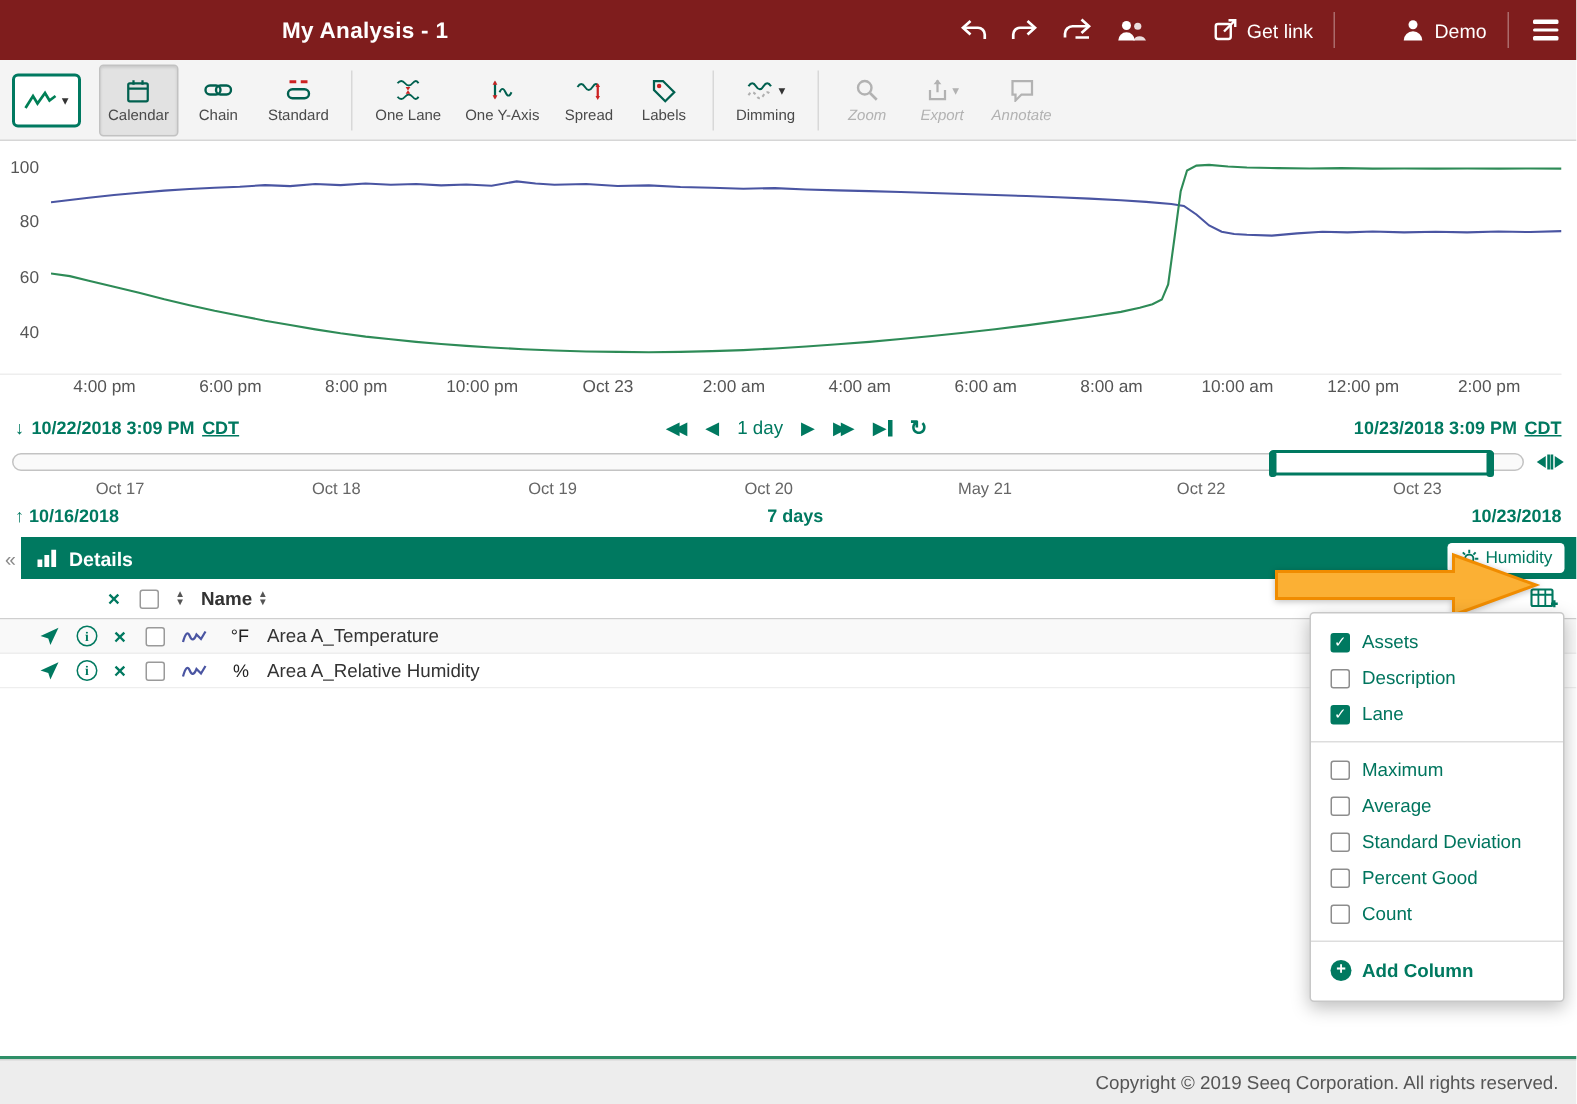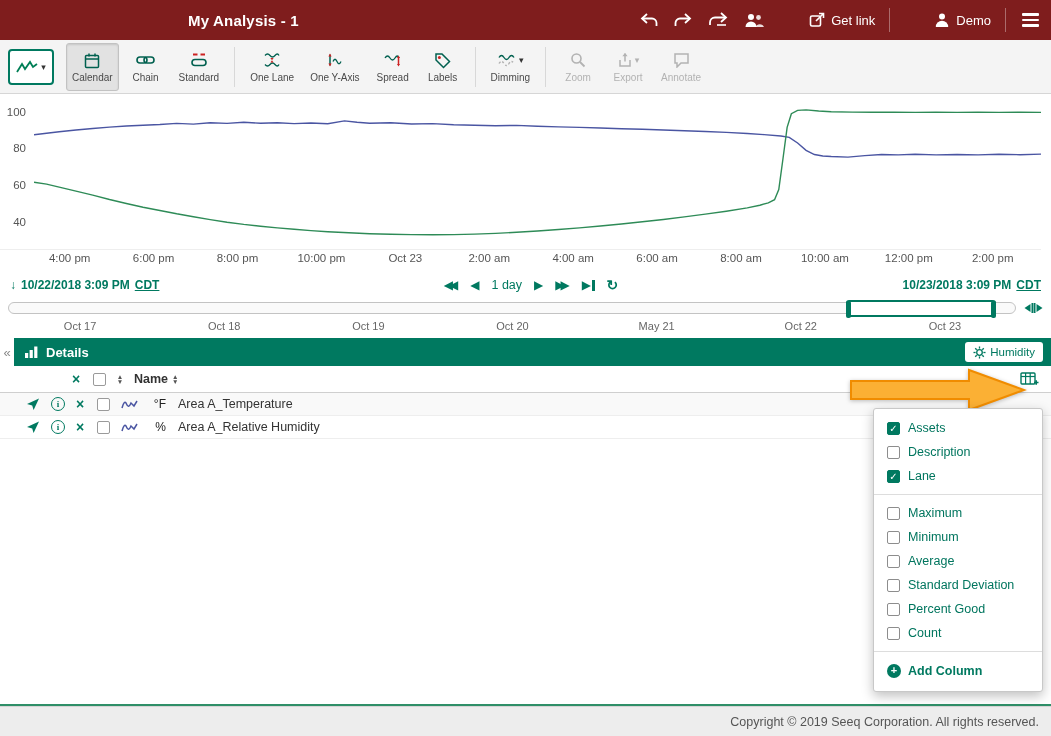--- a/index.html
+++ b/index.html
@@ -17,21 +17,21 @@
   .burger { display:inline-flex; flex-direction:column; gap:3px; cursor:pointer; padding:2px; }
   .burger i { display:block; width:17px; height:2.5px; background:#fff; border-radius:1px; }
 
   
   .tbar { height:54px; background:#f4f4f4; border-bottom:1px solid #d6d6d6; display:flex; align-items:center; padding:0 8px; gap:4px; flex:0 0 auto; }
   .trend-btn { width:46px; height:36px; background:#fff; border:2px solid #007960; border-radius:4px; display:flex; align-items:center; justify-content:center; gap:3px; cursor:pointer; margin-right:8px; }
   .caret { font-size:9px; color:#333; }
   .tb-item { display:flex; flex-direction:column; align-items:center; justify-content:center; min-width:46px; height:48px; padding:3px 5px 2px; cursor:pointer; border:1px solid transparent; border-radius:3px; }
   .tb-item .lbl { font-size:10px; color:#4a4a4a; margin-top:3px; white-space:nowrap; }
   .tb-item.active { background:#e2e2e2; border-color:#c2c2c2; box-shadow:inset 0 1px 2px rgba(0,0,0,.12); }
-  .tb-item.disabled .lbl { color:#b2b2b2; }
+  .tb-item.disabled .lbl { color:#b2b2b2;font-style:italic; }
   .tb-ico { height:18px; display:flex; align-items:center; gap:2px; }
   .tb-sep { width:1px; height:40px; background:#d8d8d8; margin:0 5px; }
 
   
   .chart-wrap { position:relative; height:150px; margin:6px 10px 0 0; padding-left:34px; border-bottom:1px solid #eee; }
   .y-labels { position:absolute; left:0; top:0; width:30px; height:150px; }
   .y-labels span { position:absolute; right:4px; transform:translateY(-55%); font-size:11.5px; color:#555; }
   #chart-svg { width:100%; height:150px; display:block; }
   .x-labels { position:relative; height:18px; margin:2px 10px 0 34px; }
   .x-labels span { position:absolute; transform:translateX(-50%); font-size:11.5px; color:#555; white-space:nowrap; }
@@ -360,20 +360,28 @@
   <div class="range-labels" id="slider-labels">
       <span style="left: 7.14286%;">Oct 17</span>
       <span style="left: 21.4286%;">Oct 18</span>
       <span style="left: 35.7143%;">Oct 19</span>
       <span style="left: 50%;">Oct 20</span>
       <span style="left: 64.2857%;">May 21</span>
       <span style="left: 78.5714%;">Oct 22</span>
       <span style="left: 92.8571%;">Oct 23</span>
     </div>
 
+  <div class="range-row">
+    <span>
+      <span>↑</span>
+      <span>10/16/2018</span>
+    </span>
+    <span class="mid">7 days</span>
+    <span>10/23/2018</span>
+  </div>
 
   <div class="details-row">
     <span class="collapser">«</span>
     <div class="details-bar">
       <svg width="15" height="14" viewBox="0 0 15 14">
           <rect x="1" y="8" width="3.2" height="5" fill="#fff"></rect>
           <rect x="5.6" y="5" width="3.2" height="8" fill="#fff"></rect>
           <rect x="10.2" y="1.5" width="3.2" height="11.5" fill="#fff"></rect>
         </svg>
       <span class="ttl">Details</span>
@@ -493,24 +501,20 @@
         <span class="cb on">✓</span>
         <span>Lane</span>
       </div>
       <div class="menu-div"></div>
       <div class="menu-item">
         <span class="cb"></span>
         <span>Maximum</span>
       </div>
       <div class="menu-item">
         <span class="cb"></span>
-        <span>Minimum</span>
-      </div>
-      <div class="menu-item">
-        <span class="cb"></span>
         <span>Average</span>
       </div>
       <div class="menu-item">
         <span class="cb"></span>
         <span>Standard Deviation</span>
       </div>
       <div class="menu-item">
         <span class="cb"></span>
         <span>Percent Good</span>
       </div>

